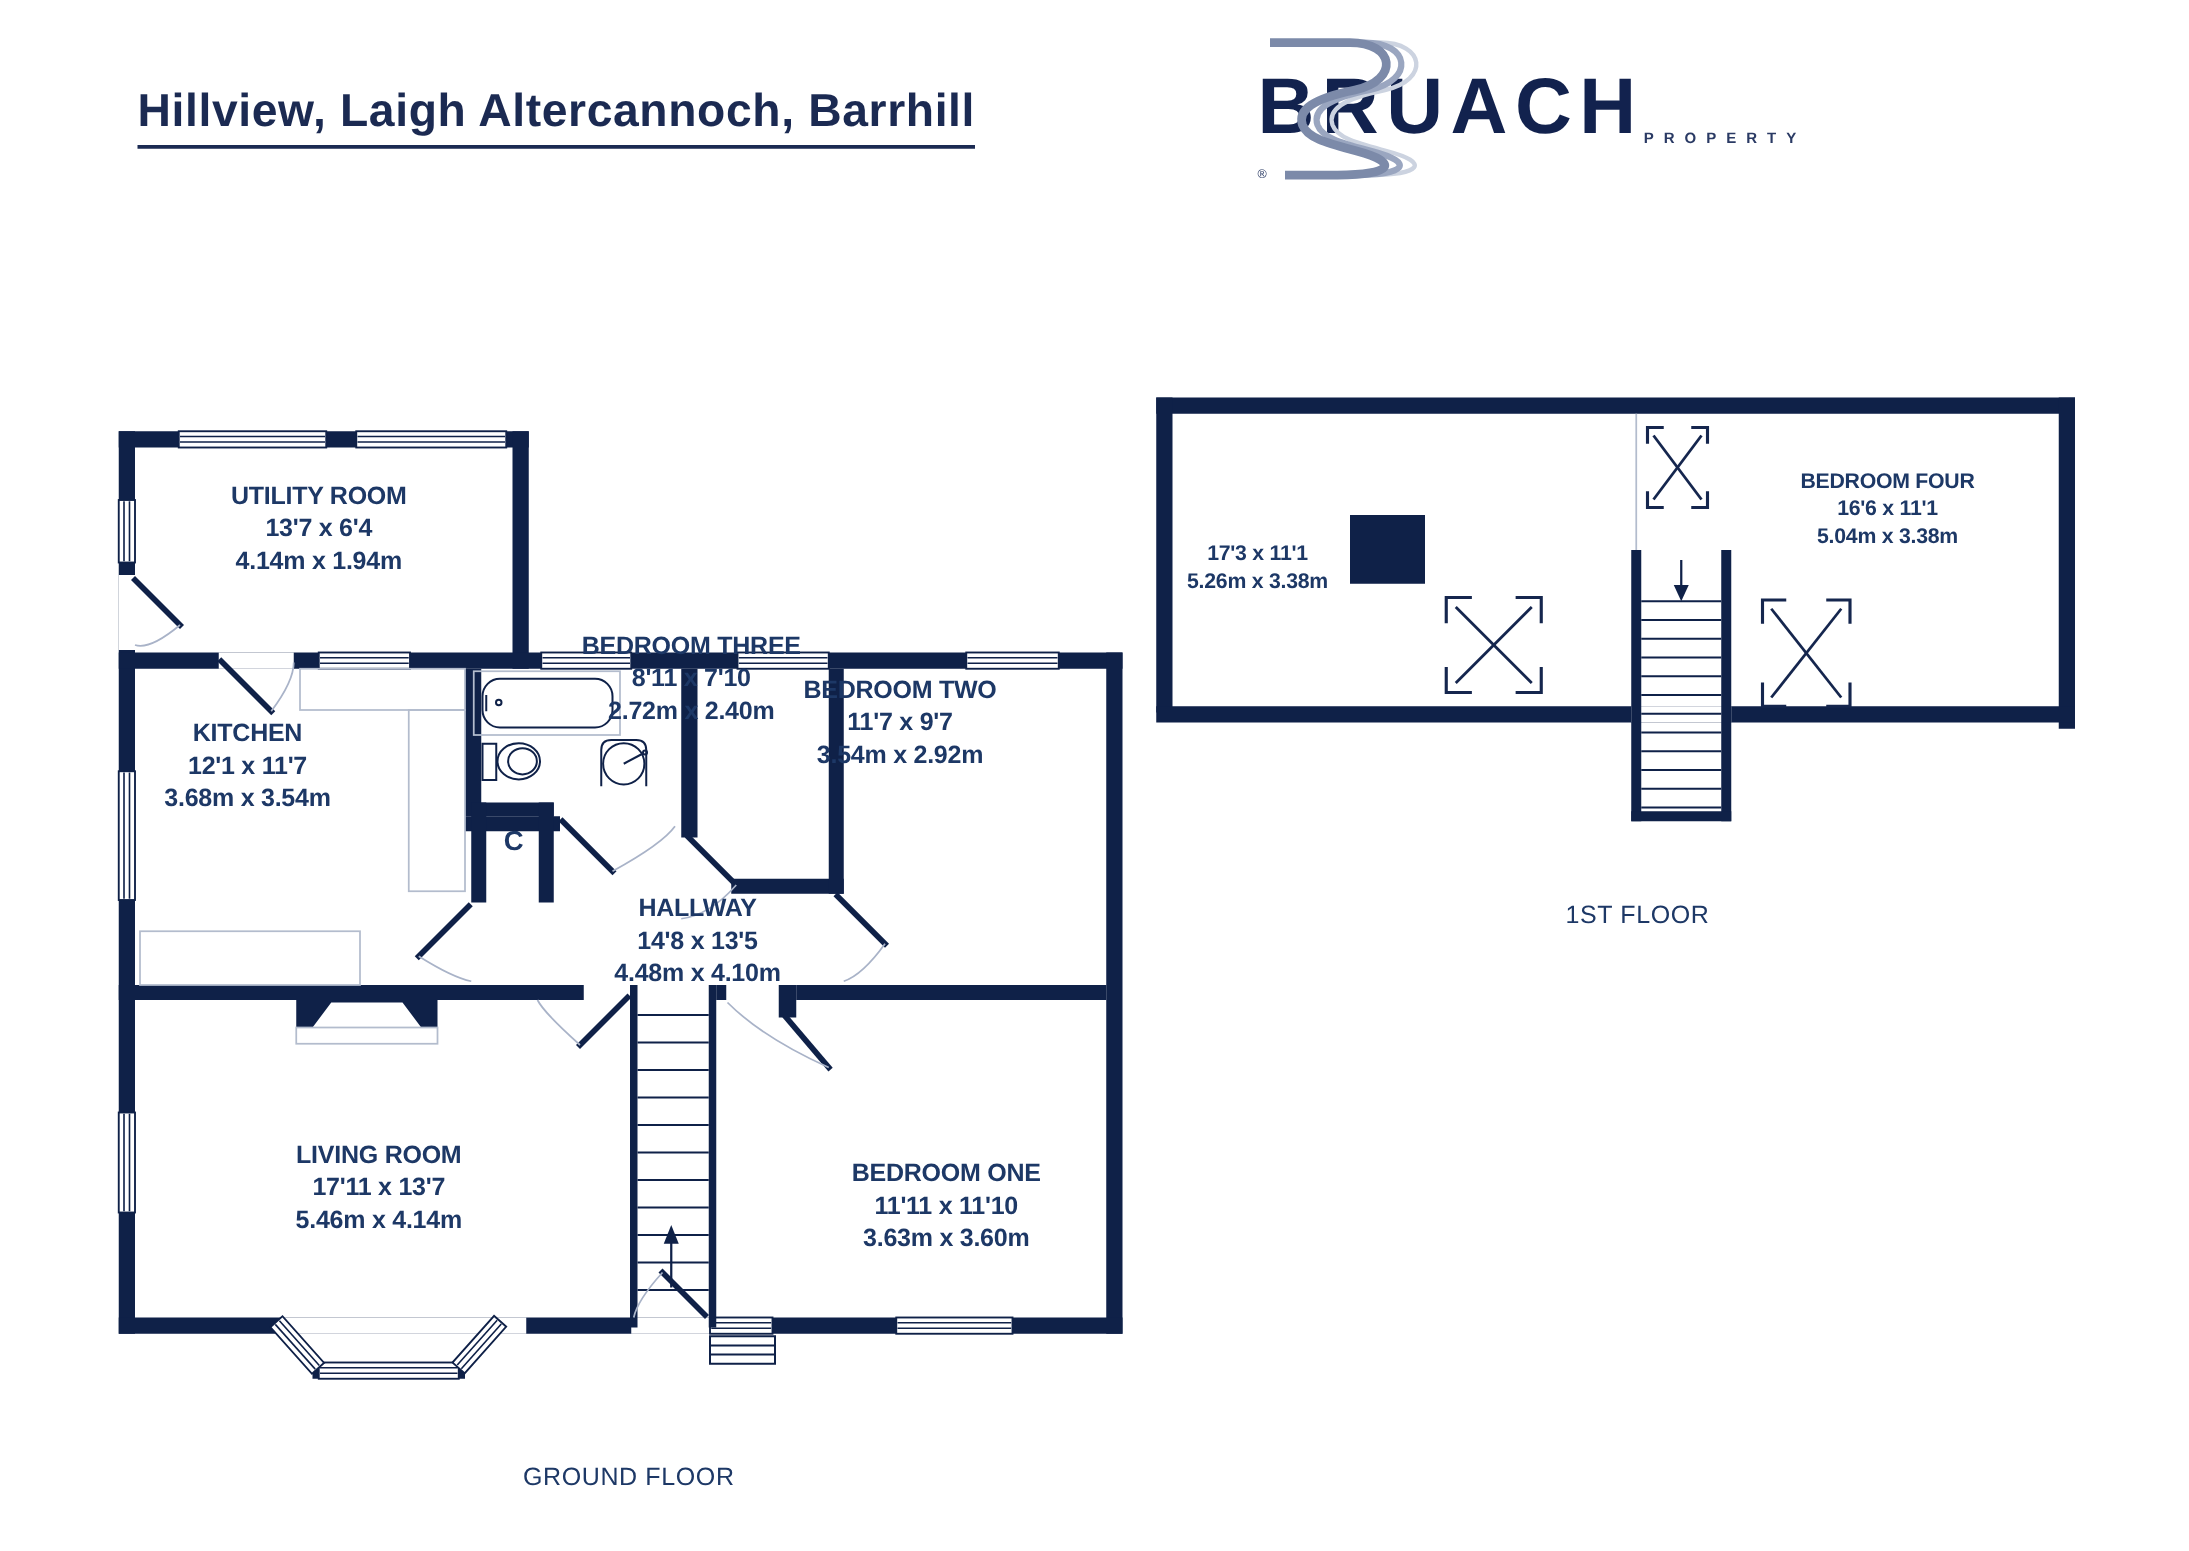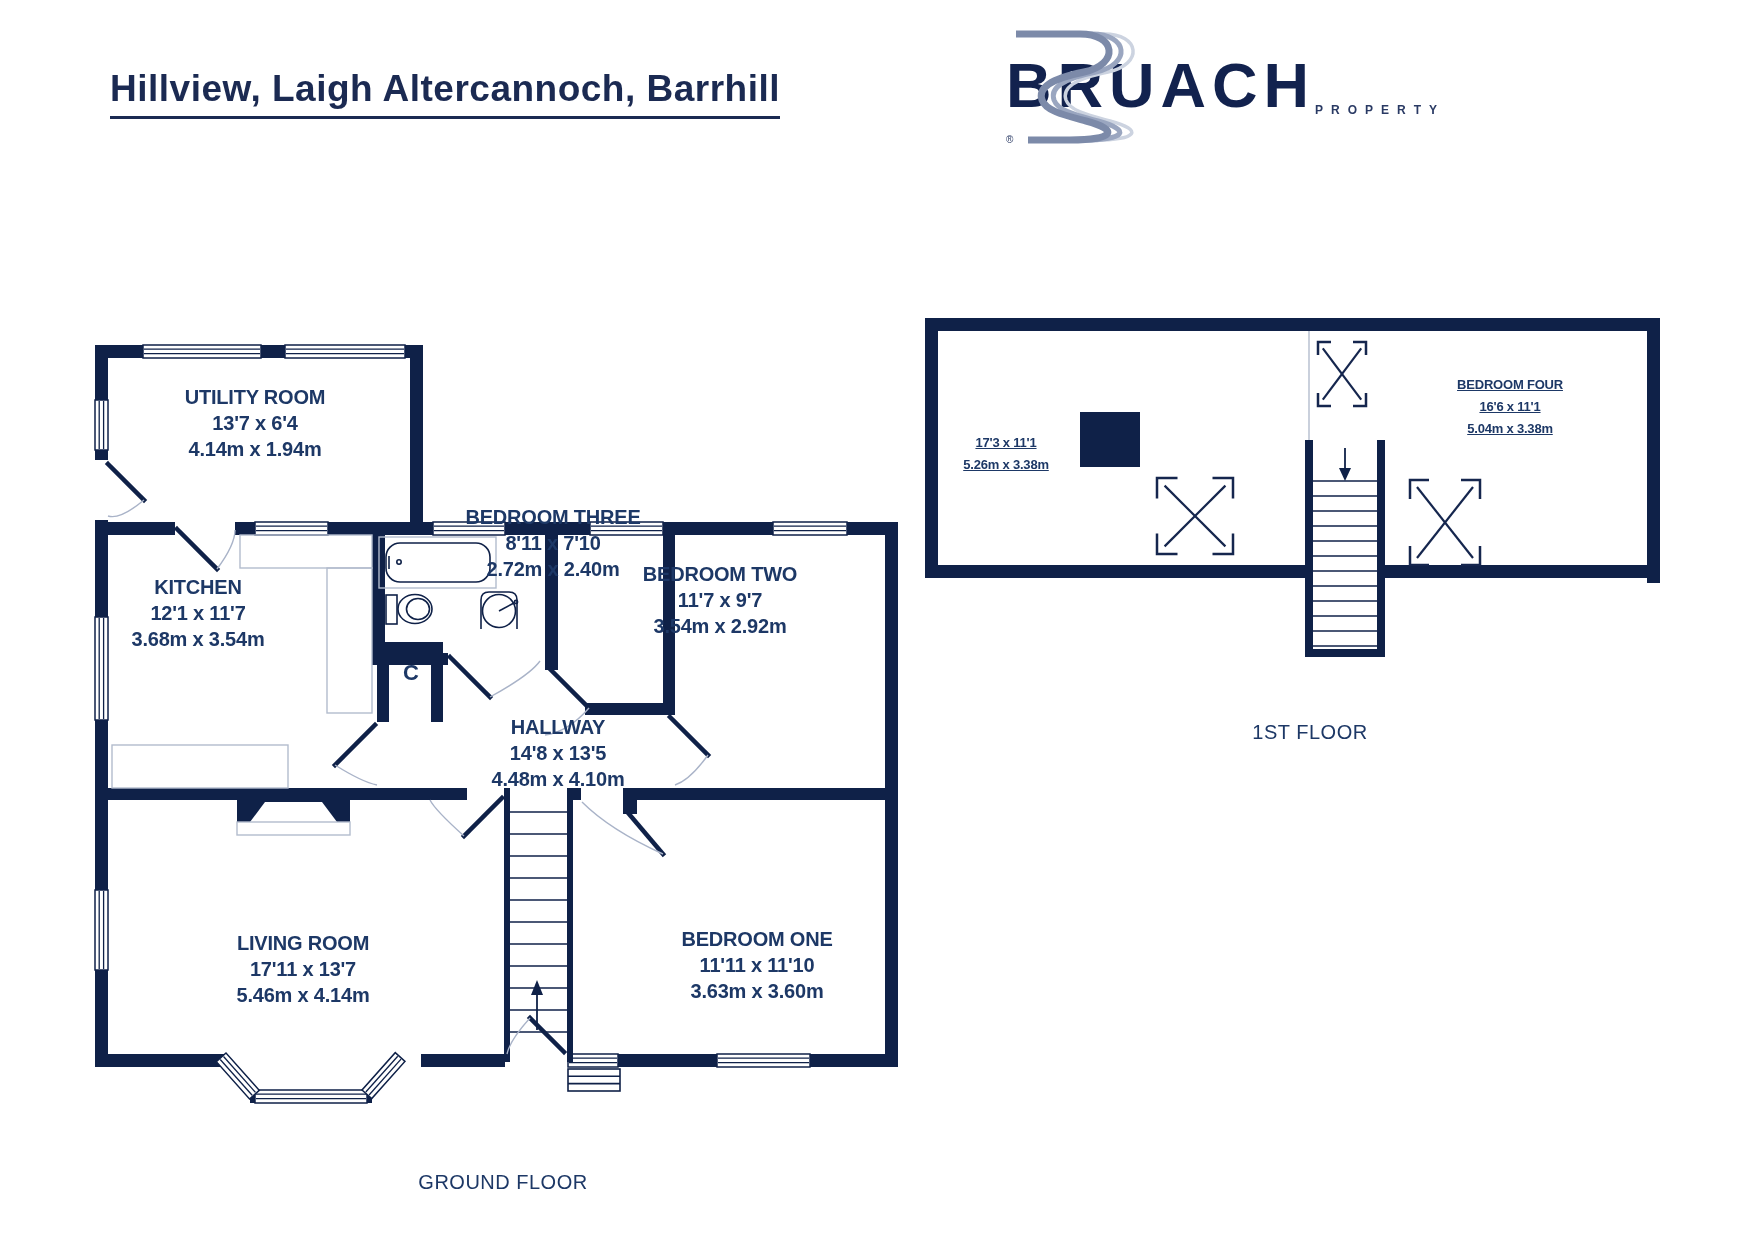--- a/index.html
+++ b/index.html
@@ -8,21 +8,21 @@
   .title{position:absolute;left:110px;top:68px;font-size:37px;font-weight:bold;
          letter-spacing:.5px;color:#1b2a52;border-bottom:3px solid #1b2a52;padding-bottom:6px;
          white-space:nowrap;}
   .logo{position:absolute;left:1000px;top:26px;display:flex;align-items:flex-start;}
   .logo-text{display:flex;flex-direction:row;align-items:flex-end;margin-left:6px;}
   .logo-brand{font-size:63px;font-weight:bold;letter-spacing:6px;color:#12224e;line-height:1;margin-top:28px;}
   .logo-sub{font-size:12px;font-weight:bold;letter-spacing:8px;color:#2a3a64;margin-top:3px;}
   .logo-reg{position:absolute;left:6px;top:108px;font-size:10px;color:#2a3a64;}
   .room-label{position:absolute;width:300px;text-align:center;color:#1d3866;font-weight:bold;
               font-size:20px;line-height:26px;letter-spacing:-.2px;}
-  .room-label.small{font-size:13px;line-height:22px;text-decoration:underline;}
+  .room-label.small{font-size:17px;line-height:22px;}
   .cup-label{position:absolute;width:50px;text-align:center;color:#1d3866;font-weight:bold;font-size:22px;}
   .floor-caption{position:absolute;width:300px;text-align:center;color:#1d3866;font-size:20px;
                  letter-spacing:.5px;}
   svg{position:absolute;}
   .w{fill:#0f2148;}
   .gap{fill:#ffffff;}
   .win{fill:#ffffff;stroke:#0f2148;stroke-width:1.5;}
   .winl{stroke:#0f2148;stroke-width:1.3;}
   .leaf{stroke:#0f2148;stroke-width:4.5;stroke-linecap:square;}
   .arc{fill:none;stroke:#a9b3c8;stroke-width:1.4;}
@@ -313,31 +313,31 @@
   <div class="room-label" style="left:48px;top:574px;">
     <div>KITCHEN</div>
     <div>12'1 x 11'7</div>
     <div>3.68m x 3.54m</div>
   </div>
   <div class="room-label" style="left:403px;top:504px;">
     <div>BEDROOM THREE</div>
     <div>8'11 x 7'10</div>
     <div>2.72m x 2.40m</div>
   </div>
-  <div class="room-label" style="left:570px;top:561px;">
+  <div class="room-label" style="left:570px;top:539px;">
     <div>BEDROOM TWO</div>
     <div>11'7 x 9'7</div>
     <div>3.54m x 2.92m</div>
   </div>
   <div class="room-label" style="left:408px;top:714px;">
     <div>HALLWAY</div>
     <div>14'8 x 13'5</div>
     <div>4.48m x 4.10m</div>
   </div>
-  <div class="room-label" style="left:153px;top:911px;margin-top:19px;">
+  <div class="room-label" style="left:153px;top:911px;">
     <div>LIVING ROOM</div>
     <div>17'11 x 13'7</div>
     <div>5.46m x 4.14m</div>
   </div>
   <div class="room-label" style="left:607px;top:926px;">
     <div>BEDROOM ONE</div>
     <div>11'11 x 11'10</div>
     <div>3.63m x 3.60m</div>
   </div>
   <div class="cup-label" style="left:386px;top:660px;">C</div>

